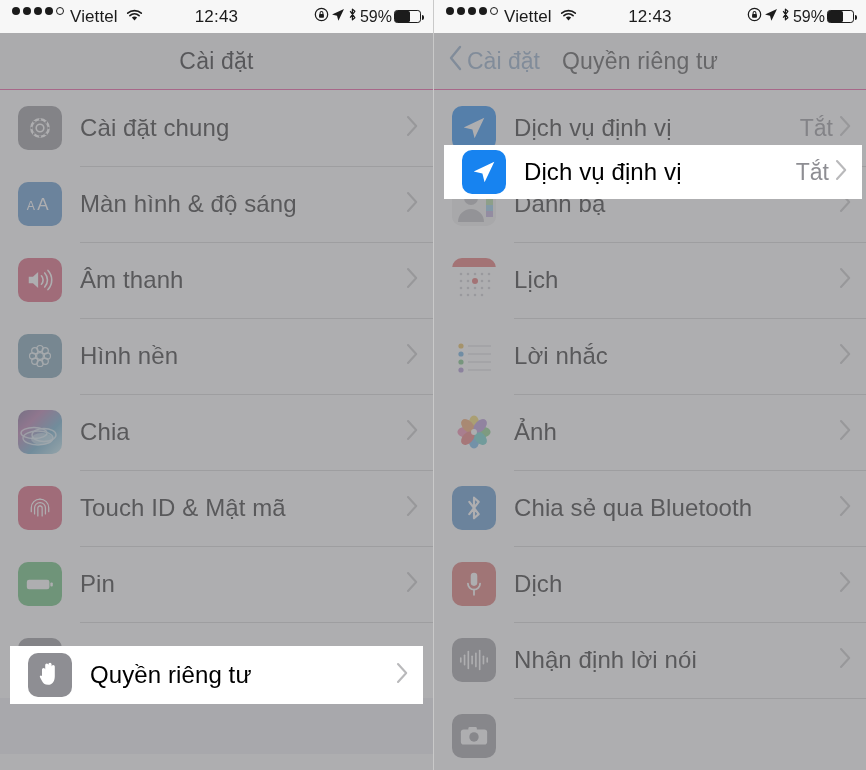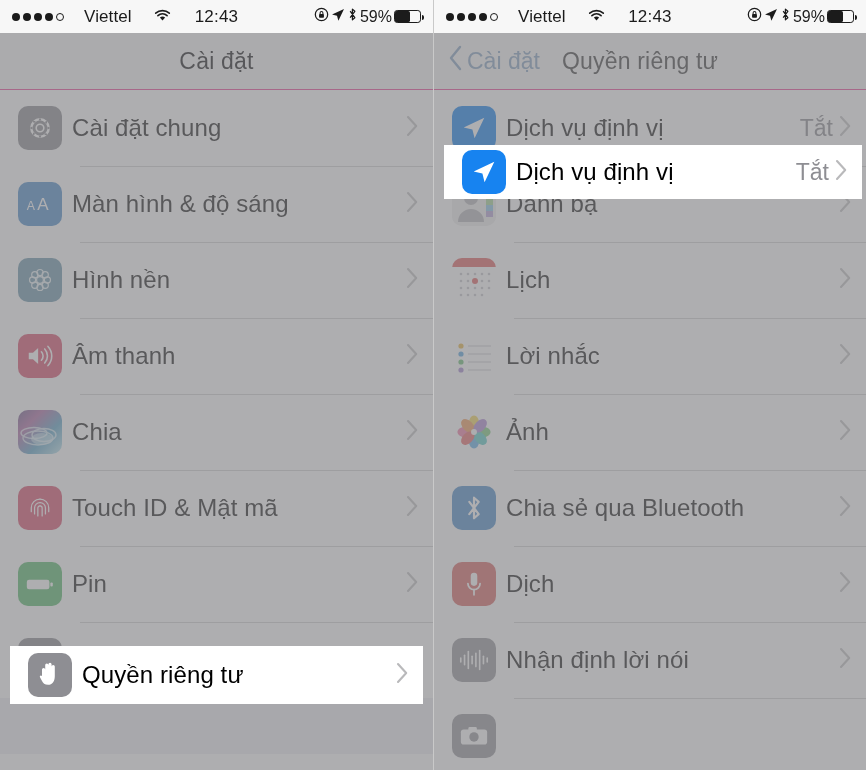--- a/index.html
+++ b/index.html
@@ -26,21 +26,21 @@
   .statusbar {
     height: 33px;
     display: flex;
     align-items: center;
     padding: 0 12px;
     background: #f7f7f7;
     font-size: 17px;
     color: #1b1b1b;
     position: relative;
   }
-  .sb-left { display: flex; align-items: center; gap: 20px; }
+  .sb-left { display: flex; align-items: flex-start; gap: 6px; }
   .dots { display: flex; align-items: center; gap: 3px; }
   .dot { width: 8px; height: 8px; border-radius: 50%; background: #1b1b1b; }
   .dot.hollow { background: transparent; border: 1.3px solid #1b1b1b; width: 8px; height: 8px; }
   .carrier { font-size: 17px; letter-spacing: .1px; }
   .wifi-ic { margin-left: 2px; display: inline-block; }
   .sb-center {
     position: absolute; left: 0; right: 0;
     text-align: center; font-size: 17px; font-weight: 500;
     letter-spacing: .2px;
     pointer-events: none;
@@ -98,21 +98,21 @@
     content: ""; position: absolute; left: 80px; right: 0; top: 0;
     height: 1px; background: #d4d4d6;
   }
   .ic {
     width: 44px; height: 44px; border-radius: 10px;
     flex: 0 0 44px;
     display: flex; align-items: center; justify-content: center;
     overflow: hidden;
   }
   .row-label {
-    margin-left: 10px;
+    margin-left: 18px;
     font-size: 24px; color: #202020; letter-spacing: .1px;
     white-space: nowrap;
   }
   .row-value {
     margin-left: auto; font-size: 23px; color: #8e8e93;
     padding-right: 6px;
   }
   .chev { margin-left: auto; color: #c4c4c6; flex: 0 0 auto; }
   .row-value + .chev { margin-left: 0; }
 
@@ -210,20 +210,33 @@
       </div>
 
       <div class="row">
         <span class="ic" style="background:#4f8ecb">
           <svg width="34" height="24" viewBox="0 0 36 24">
               <text x="4" y="18" font-family="Liberation Sans, sans-serif" font-size="13" fill="#fff">A</text>
               <text x="15" y="18" font-family="Liberation Sans, sans-serif" font-size="18" fill="#fff">A</text>
             </svg>
         </span>
         <span class="row-label">Màn hình &amp; độ sáng</span>
+        <span class="chev"><svg width="13" height="22" viewBox="0 0 13 22">
+              <path d="M2 2l8.2 9L2 20" stroke="#c4c4c6" stroke-width="2.1" fill="none" stroke-linecap="round" stroke-linejoin="round"></path>
+            </svg></span>
+      </div>
+
+      <div class="row">
+        <span class="ic" style="background:#d9536f">
+          <svg width="30" height="26" viewBox="0 0 32 26">
+              <path d="M4 9.5h4.5L14 4.5v17l-5.5-5H4z" fill="#fff"></path>
+              <path d="M17.5 8.5a6.5 6.5 0 0 1 0 9M21 5.5a11 11 0 0 1 0 15M24.5 2.8a15 15 0 0 1 0 20.4" stroke="#fff" stroke-width="1.7" fill="none" stroke-linecap="round"></path>
+            </svg>
+        </span>
+        <span class="row-label">Âm thanh</span>
         <span class="chev"><svg width="13" height="22" viewBox="0 0 13 22">
               <path d="M2 2l8.2 9L2 20" stroke="#c4c4c6" stroke-width="2.1" fill="none" stroke-linecap="round" stroke-linejoin="round"></path>
             </svg></span>
       </div>
 
       <div class="row">
         <span class="ic" style="background:#6f9aae">
           <svg width="32" height="32" viewBox="0 0 32 32">
               <g stroke="#e8f2f5" stroke-width="1.2" fill="none">
                 <circle cx="16" cy="16" r="3.4"></circle>
@@ -232,33 +245,20 @@
                 <circle cx="8.6" cy="16" r="3.1"></circle>
                 <circle cx="23.4" cy="16" r="3.1"></circle>
                 <circle cx="10.8" cy="10.8" r="3.1"></circle>
                 <circle cx="21.2" cy="21.2" r="3.1"></circle>
                 <circle cx="21.2" cy="10.8" r="3.1"></circle>
                 <circle cx="10.8" cy="21.2" r="3.1"></circle>
               </g>
             </svg>
         </span>
         <span class="row-label">Hình nền</span>
-        <span class="chev"><svg width="13" height="22" viewBox="0 0 13 22">
-              <path d="M2 2l8.2 9L2 20" stroke="#c4c4c6" stroke-width="2.1" fill="none" stroke-linecap="round" stroke-linejoin="round"></path>
-            </svg></span>
-      </div>
-
-      <div class="row">
-        <span class="ic" style="background:#d9536f">
-          <svg width="30" height="26" viewBox="0 0 32 26">
-              <path d="M4 9.5h4.5L14 4.5v17l-5.5-5H4z" fill="#fff"></path>
-              <path d="M17.5 8.5a6.5 6.5 0 0 1 0 9M21 5.5a11 11 0 0 1 0 15M24.5 2.8a15 15 0 0 1 0 20.4" stroke="#fff" stroke-width="1.7" fill="none" stroke-linecap="round"></path>
-            </svg>
-        </span>
-        <span class="row-label">Âm thanh</span>
         <span class="chev"><svg width="13" height="22" viewBox="0 0 13 22">
               <path d="M2 2l8.2 9L2 20" stroke="#c4c4c6" stroke-width="2.1" fill="none" stroke-linecap="round" stroke-linejoin="round"></path>
             </svg></span>
       </div>
 
       <div class="row">
         <span class="ic" style="background:linear-gradient(135deg,#6f5f8f 0%,#b06ea6 28%,#5fa6c9 62%,#bfe6ef 100%)">
           <svg width="44" height="44" viewBox="0 0 44 44">
               <g opacity=".75" fill="none" stroke="#eaf6fb" stroke-width="1.4">
                 <ellipse cx="20" cy="28" rx="15" ry="7"></ellipse>

